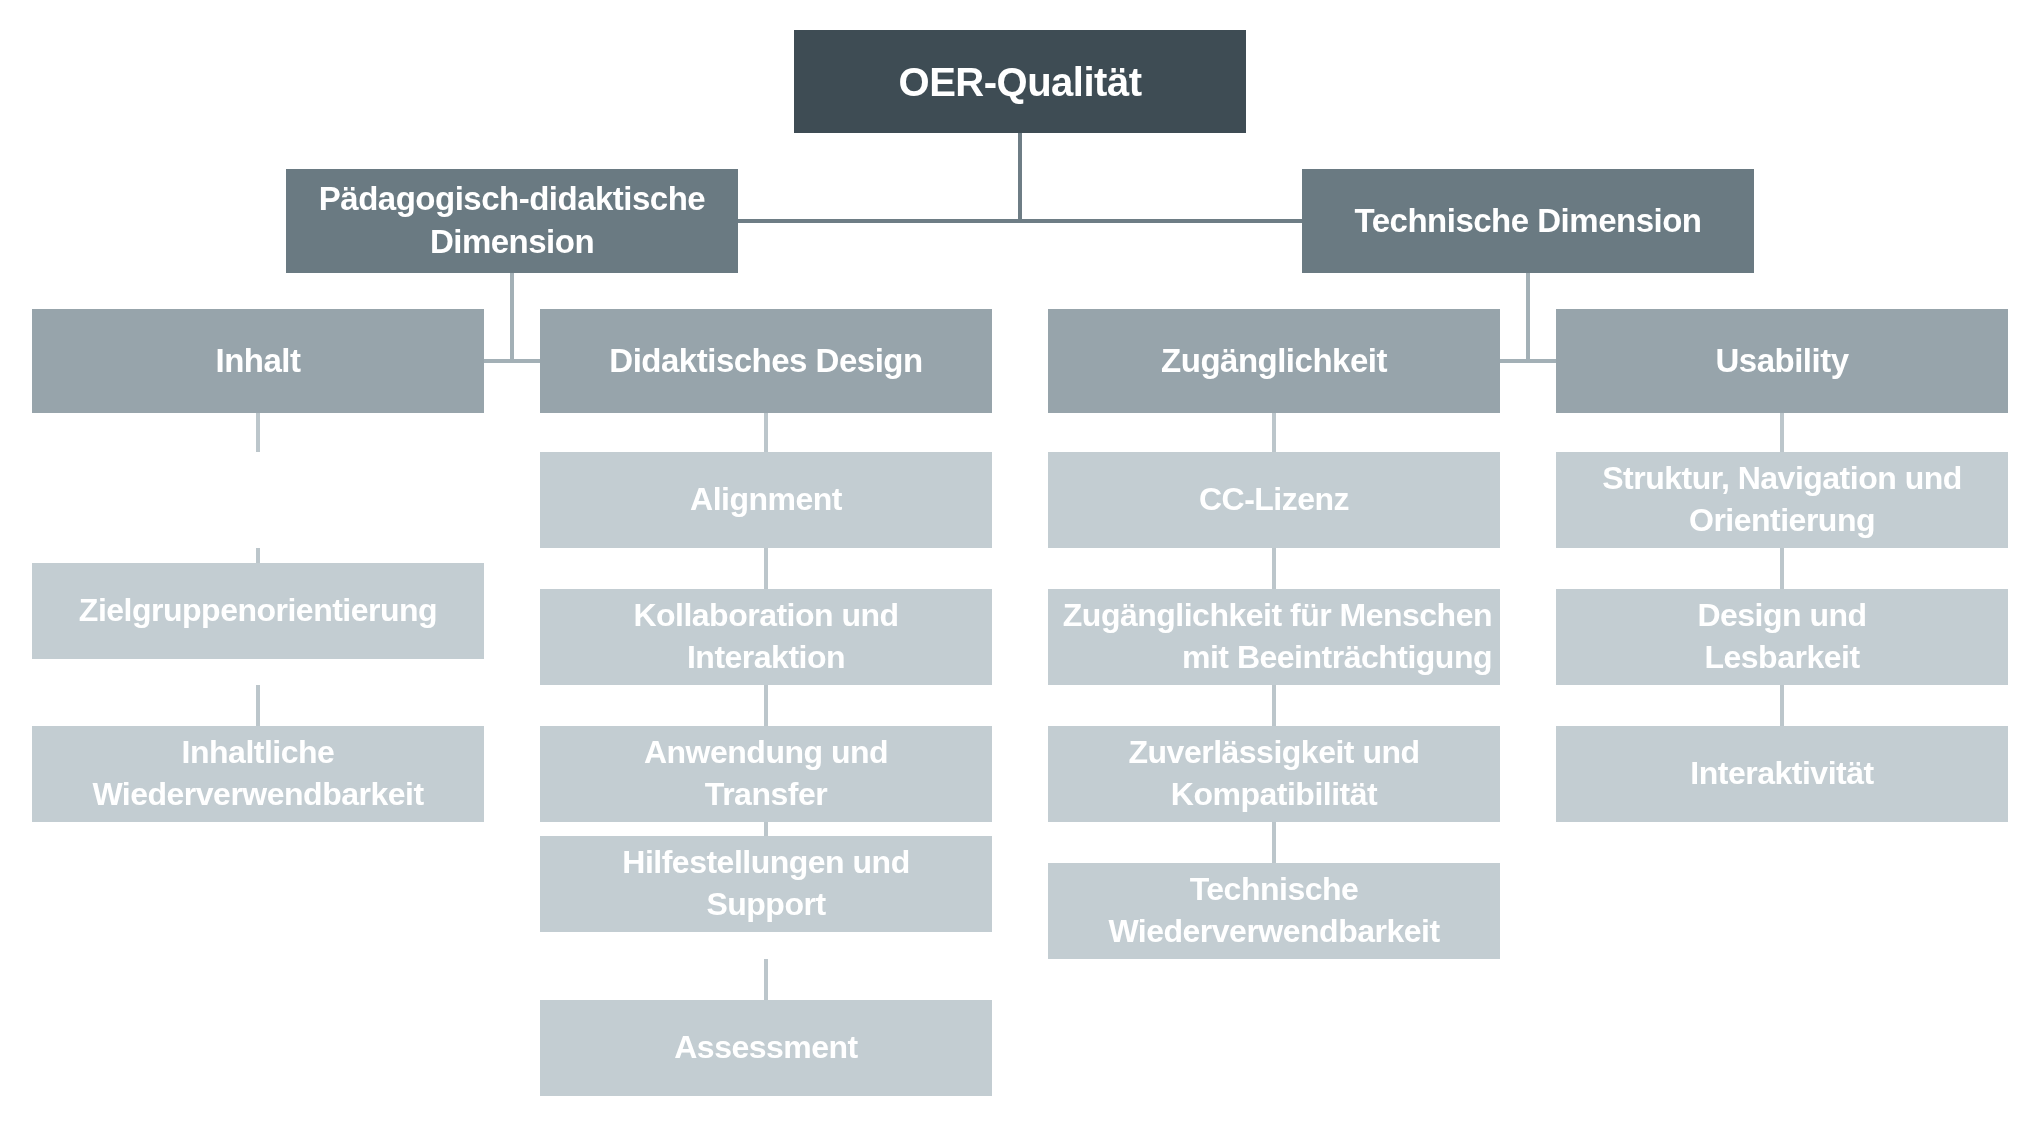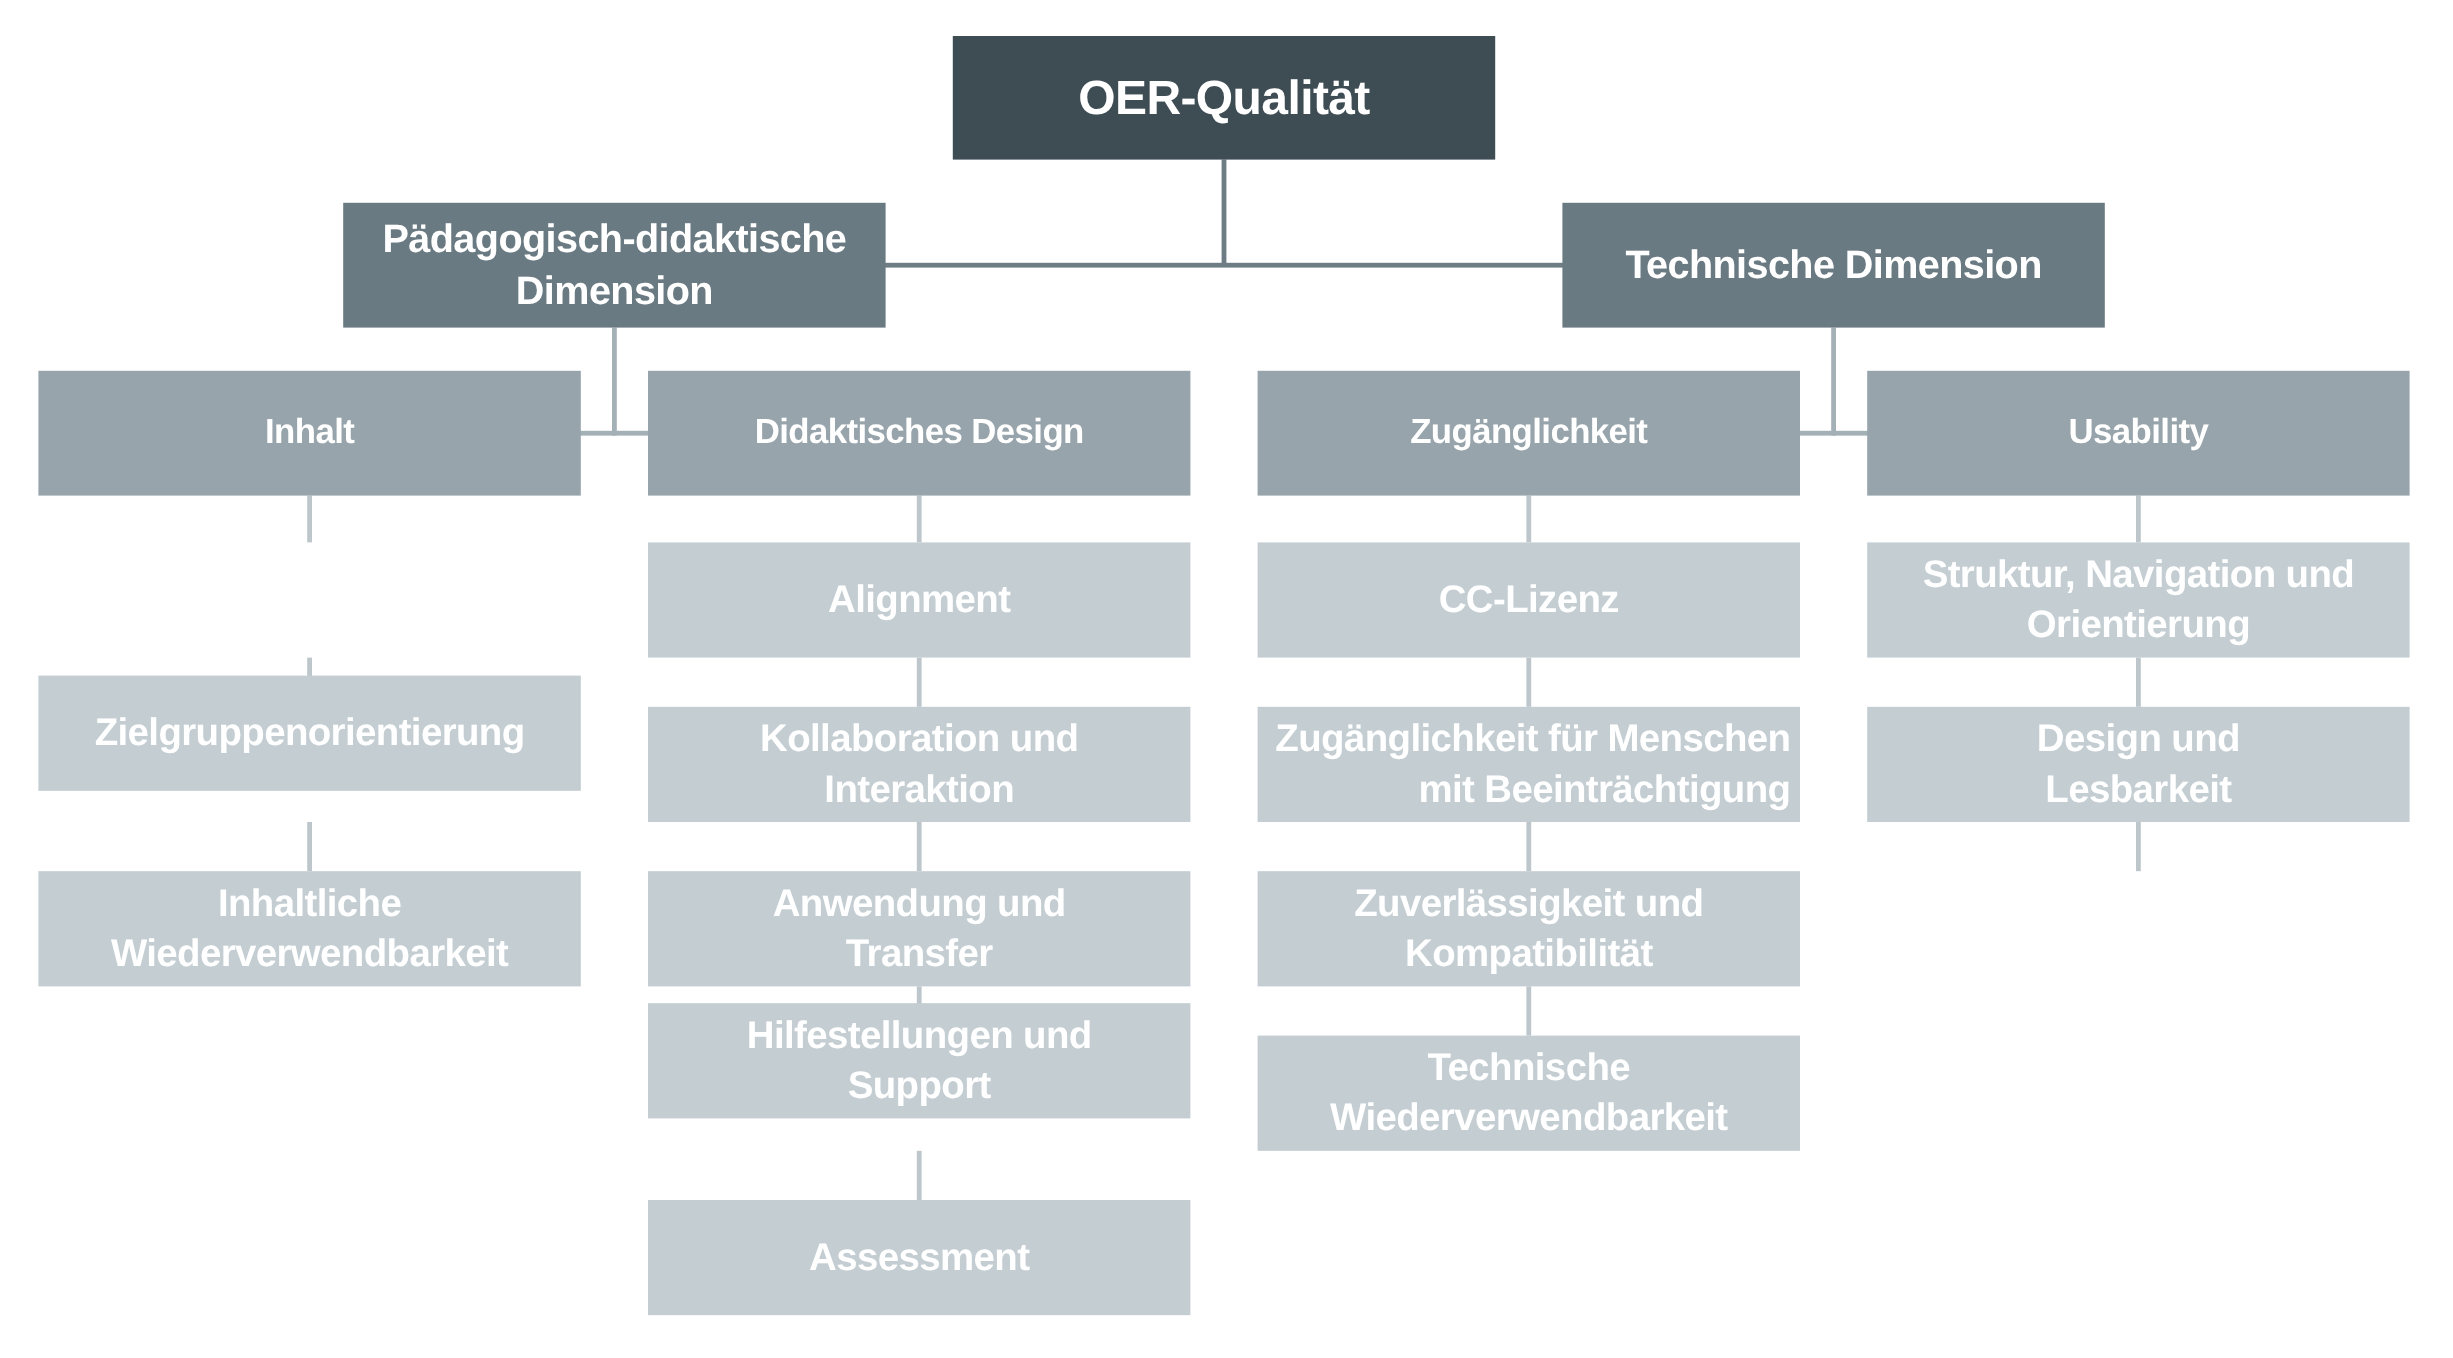--- a/index.html
+++ b/index.html
@@ -8,21 +8,21 @@
     font-family:"Liberation Sans", sans-serif; overflow:hidden;
   }
   .node {
     position:absolute; display:flex; align-items:center; justify-content:center;
     text-align:center; color:#ffffff; font-weight:700;
     white-space:pre-line; line-height:1.3; letter-spacing:-0.5px;
     box-sizing:border-box;
   }
   .root { background:#3e4c54; font-size:40px; }
   .dim  { background:#6a7a82; font-size:33px; }
-  .cat  { background:#97a4ab; font-size:29px; }
+  .cat  { background:#97a4ab; font-size:33px; }
   .item { background:#c3cdd2; font-size:32px; }
   .item.align-right { justify-content:flex-end; text-align:right; padding-right:8px; }
   .conn { position:absolute; }
   .conn.dark  { background:#6e7d85; }
   .conn.mid   { background:#a3b0b6; }
   .conn.light { background:#bcc6cb; }
 </style>
 </head>
 <body>
 
@@ -84,14 +84,15 @@
 mit Beeinträchtigung</div>
   <div class="node item" style="left:1048px;top:726px;width:452px;height:96px">Zuverlässigkeit und
 Kompatibilität</div>
   <div class="node item" style="left:1048px;top:863px;width:452px;height:96px">Technische
 Wiederverwendbarkeit</div>
 
   <div class="node item" style="left:1556px;top:589px;width:452px;height:96px">Design und
 Lesbarkeit</div>
   <div class="node item" style="left:1556px;top:452px;width:452px;height:96px">Struktur, Navigation und
 Orientierung</div>
+  <div class="node item" style="left:1556px;top:726px;width:452px;height:96px">Interaktivität</div>
 
 </div>
 
 </body></html>

